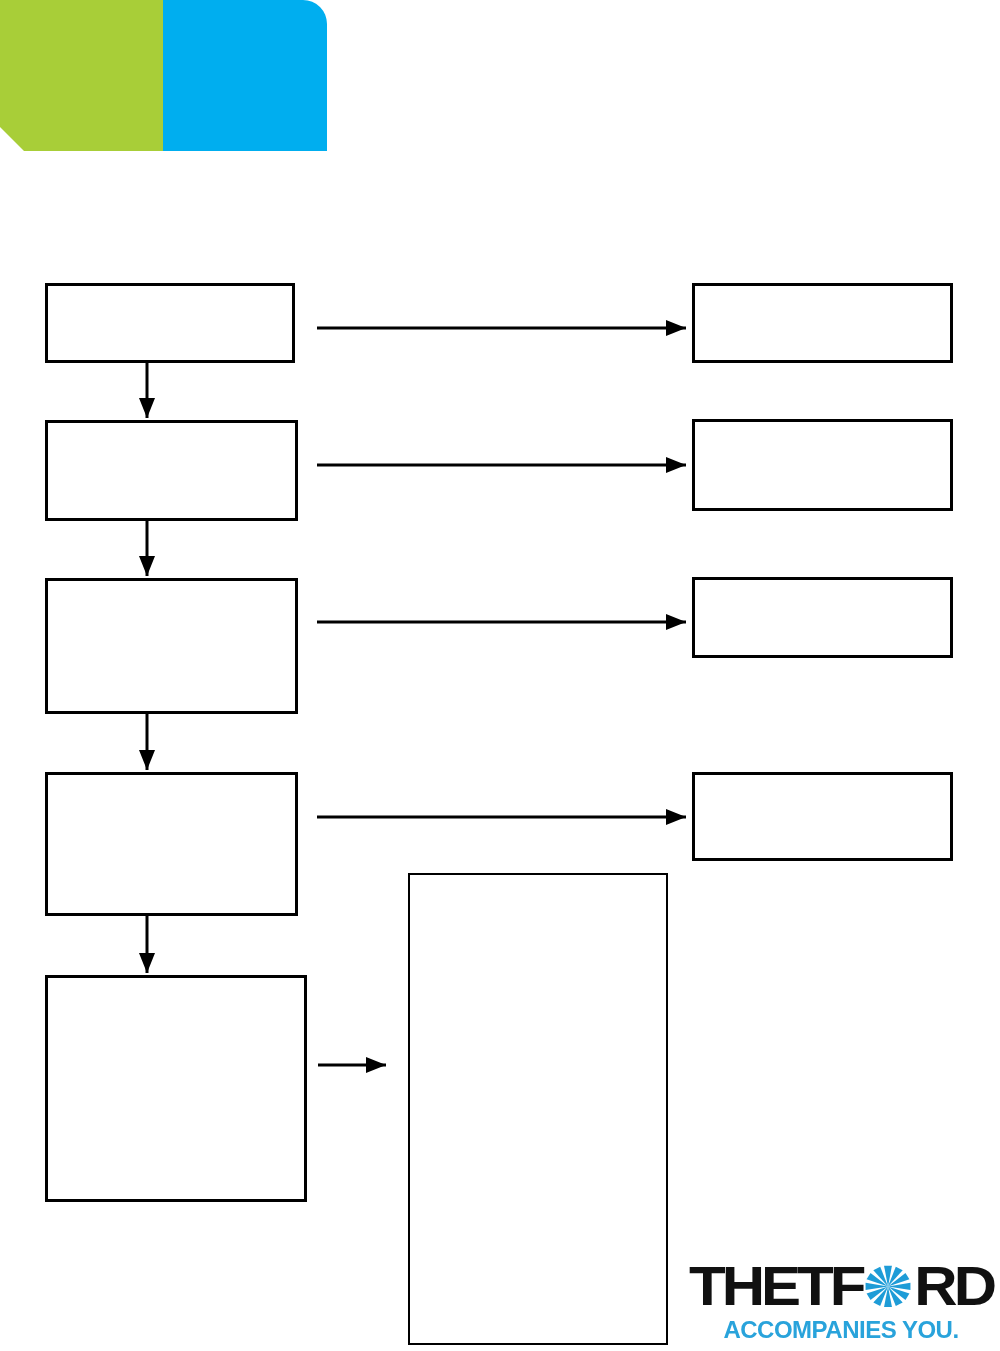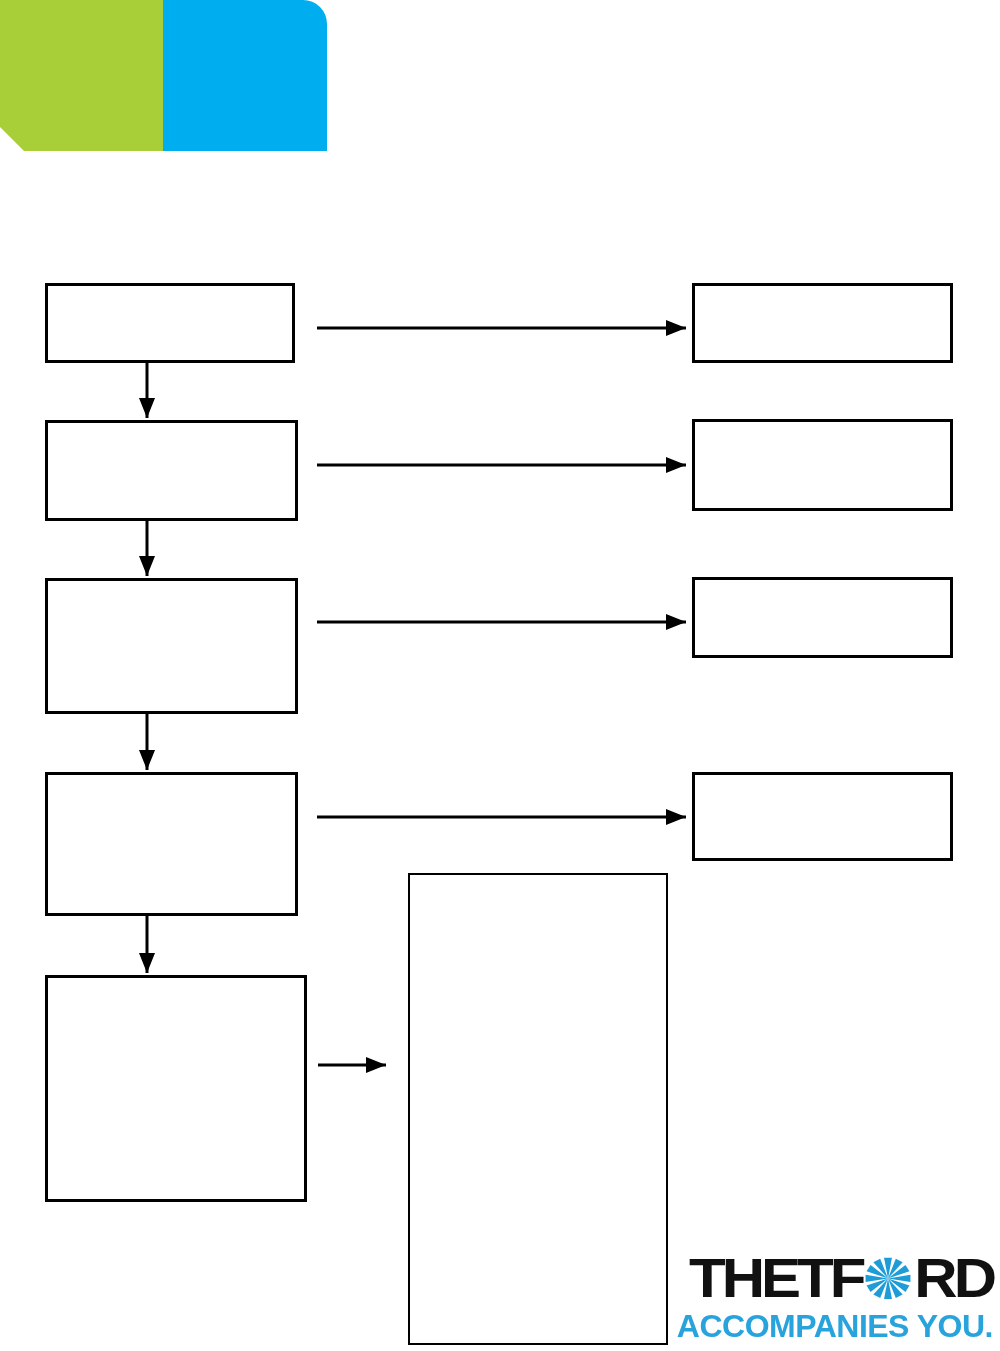--- a/index.html
+++ b/index.html
@@ -82,21 +82,21 @@
   .logo-sun {
     width: 48px;
     height: 48px;
     margin: 0 2px;
     flex: 0 0 auto;
   }
   .logo-tagline {
     margin-top: 4px;
     color: #29a3db;
     font-weight: bold;
-    font-size: 32px;
+    font-size: 24px;
     letter-spacing: -0.5px;
     line-height: 1;
     white-space: nowrap;
   }
 </style>
 </head>
 <body>
 
 <div class="page">
 

